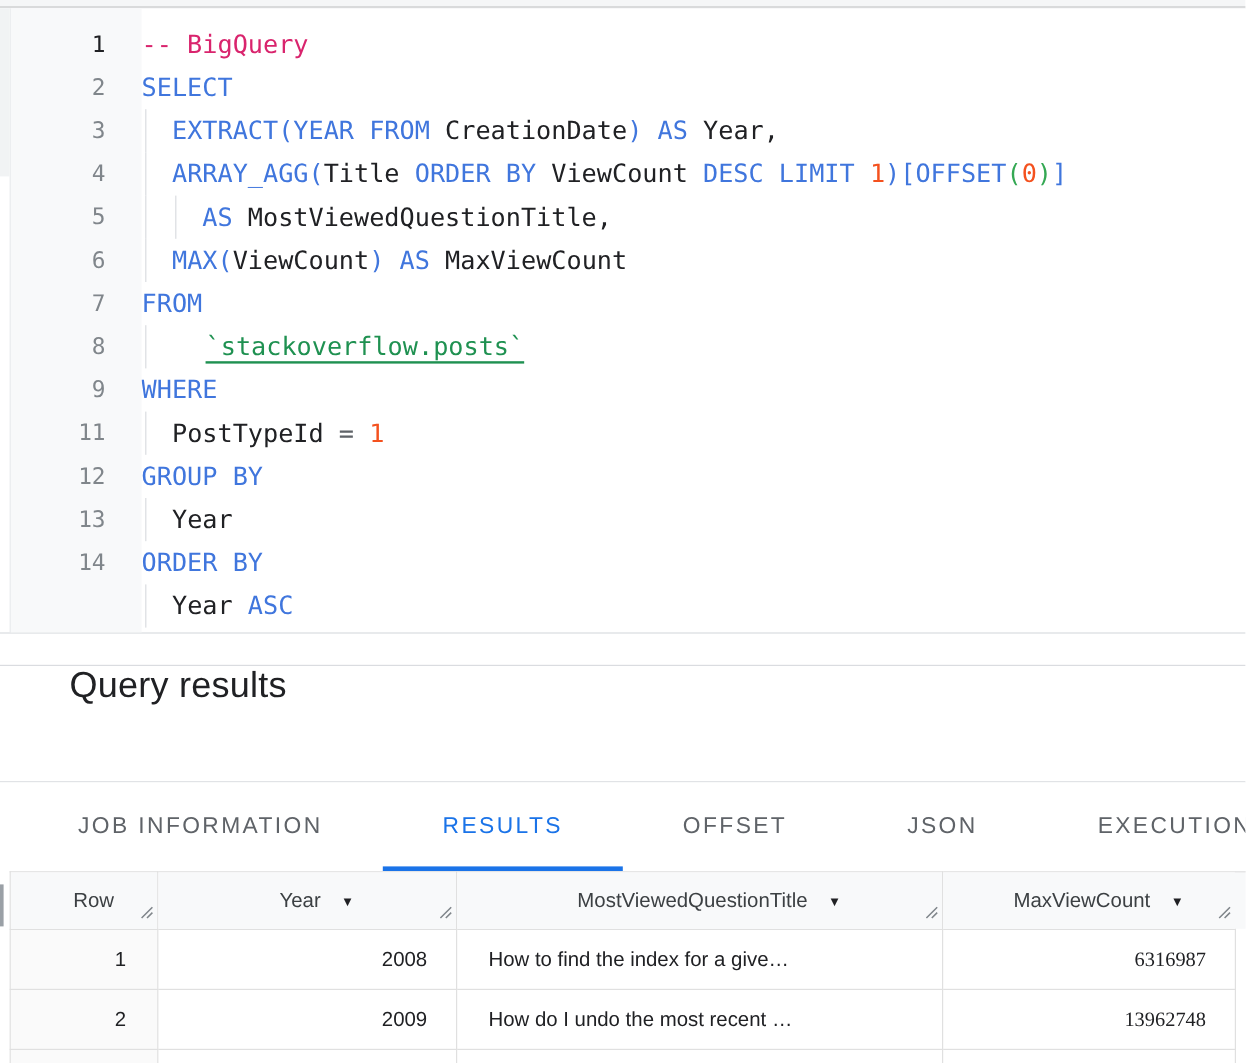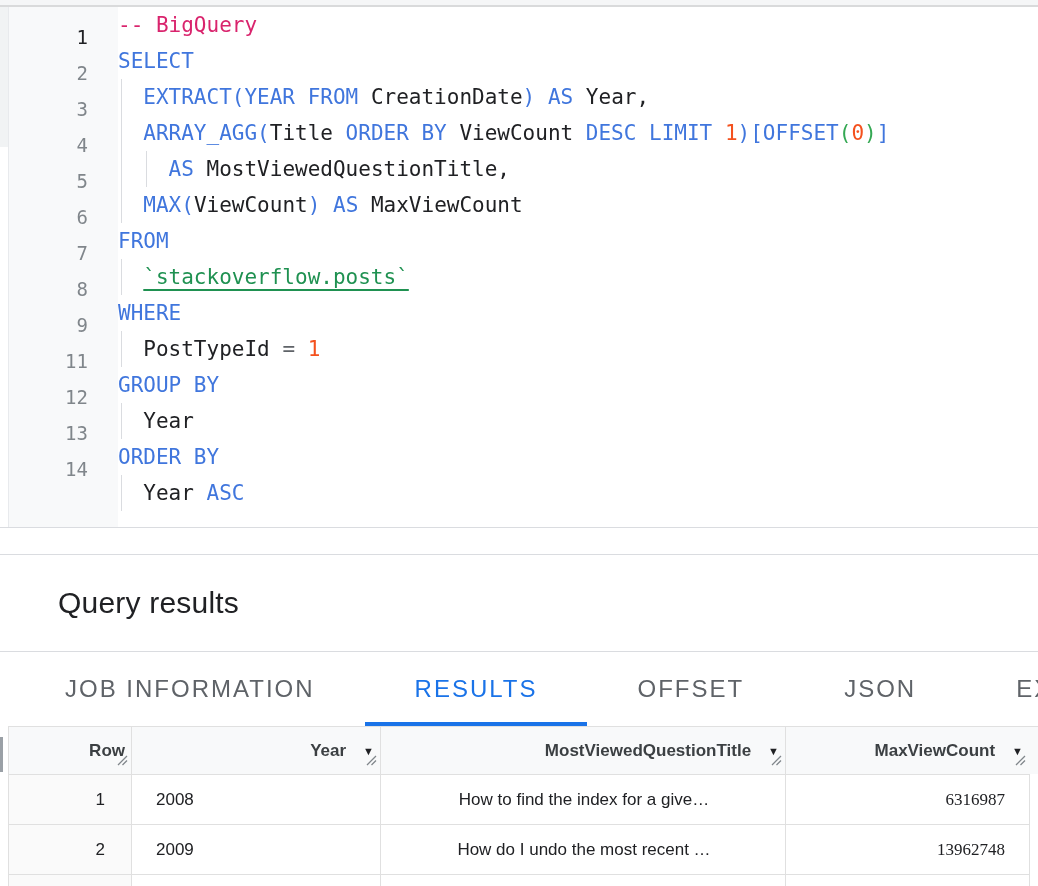--- a/index.html
+++ b/index.html
@@ -10,59 +10,59 @@
   .top-strip{height:5px;background:#f5f6f7;border-bottom:2px solid #d9dadb;}
 
   
   .editor{position:relative;display:flex;height:520px;border-bottom:1px solid var(--border-panel);background:#fff;}
   .left-rail{width:8px;border-right:1px solid #e8eaed;position:relative;flex:none;}
   .left-rail-thumb{position:absolute;top:0;left:0;width:8px;height:140px;background:#f1f3f4;}
   .gutter{width:109px;flex:none;background:var(--gutter-bg);padding-top:12px;box-sizing:border-box;}
   .ln{height:36px;line-height:36px;text-align:right;padding-right:30px;
       font-family:"DejaVu Sans Mono",monospace;font-size:19px;color:var(--line-number-gray);}
   .ln.act{color:var(--line-number-active);}
-  .code{flex:1;overflow:hidden;}
+  .code{flex:1;padding-top:12px;overflow:hidden;}
   .cl{position:relative;height:36px;line-height:36px;white-space:pre;
       font-family:"DejaVu Sans Mono",monospace;font-size:21px;color:var(--plain-text);}
   .ig{position:absolute;top:0;bottom:0;width:1px;background:#dadce0;}
   .tok.k{color:var(--keyword-blue);}
   .tok.c{color:var(--comment-pink);}
   .tok.n{color:var(--number-orange);}
   .tok.g{color:var(--green-bracket);}
   .tok.o{color:var(--operator-gray);}
-  .tok.t{color:var(--table-ref-green);text-decoration:underline;text-decoration-color:var(--table-ref-green);text-underline-offset:5px;}
+  .tok.t{color:var(--table-ref-green);text-decoration:underline;text-decoration-color:var(--table-ref-green);text-underline-offset:5px;margin-left:28px;}
 
   
   .panel-gap{height:26px;background:#fff;border-bottom:1px solid var(--border-panel);}
 
   
-  .results-header{height:97px;display:flex;align-items:center;padding-left:58px;
+  .results-header{height:97px;display:flex;align-items:flex-start;padding-left:58px;
       border-bottom:1px solid var(--border-panel);box-sizing:border-box;background:#fff;}
   .results-header h1{margin:0;font-size:30px;font-weight:400;color:var(--heading-text);letter-spacing:0.2px;}
 
   .tabbar{height:74px;display:flex;align-items:stretch;padding-left:15px;background:#fff;overflow:hidden;}
   .tab{position:relative;display:flex;align-items:center;padding:0 50px;cursor:pointer;
-      font-size:24px;font-weight:400;letter-spacing:2px;color:var(--tab-inactive);white-space:nowrap;flex:none;}
+      font-size:19px;font-weight:400;letter-spacing:2px;color:var(--tab-inactive);white-space:nowrap;flex:none;}
   .tab.on{color:var(--tab-active-blue);justify-content:center;}
   .tab.on::after{content:"";position:absolute;left:0;right:0;bottom:0;height:4px;background:var(--tab-active-blue);}
 
   .tablewrap{position:relative;margin-left:8px;}
   .left-scroll-thumb{position:absolute;left:-8px;top:11px;width:3px;height:35px;background:#9aa0a6;}
   .hdr-overflow{position:absolute;left:1021px;top:0;width:10px;height:48px;background:var(--header-bg);
       border-top:1px solid var(--border-light);box-sizing:border-box;}
   table{border-collapse:collapse;table-layout:fixed;width:1021px;}
   th,td{border:1px solid var(--border-light);box-sizing:border-box;overflow:hidden;}
-  thead th{height:48px;background:var(--header-bg);font-size:17px;font-weight:700;color:var(--header-text);
-      text-align:right;padding:0 6px 0 22px;position:relative;white-space:nowrap;margin-top:40px;}
+  thead th{height:48px;background:var(--header-bg);font-size:17px;font-weight:400;color:var(--header-text);
+      text-align:center;padding:0 6px 0 22px;position:relative;white-space:nowrap;margin-top:40px;}
   th .arrow{display:inline-block;font-size:11px;color:#202124;margin-left:17px;vertical-align:1px;cursor:pointer;}
   th .handle{position:absolute;right:3px;bottom:3px;cursor:col-resize;}
   tbody td{height:50px;font-size:17px;color:#202124;background:#fff;padding:0 24px;white-space:nowrap;}
   tbody td.c0{background:var(--rownum-bg);text-align:right;padding-right:26px;}
-  tbody td.c1{padding-right:24px;}
-  tbody td.c2{text-align:center;padding-left:26px;}
+  tbody td.c1{text-align:right;padding-right:24px;}
+  tbody td.c2{text-align:left;padding-left:26px;}
   tbody td.c3{text-align:right;padding-right:24px;font-family:Liberation Serif, serif;}
 </style>
 </head>
 <body>
 
 <div class="screen">
 
   <div class="top-strip"></div>
 
   <div class="editor">

